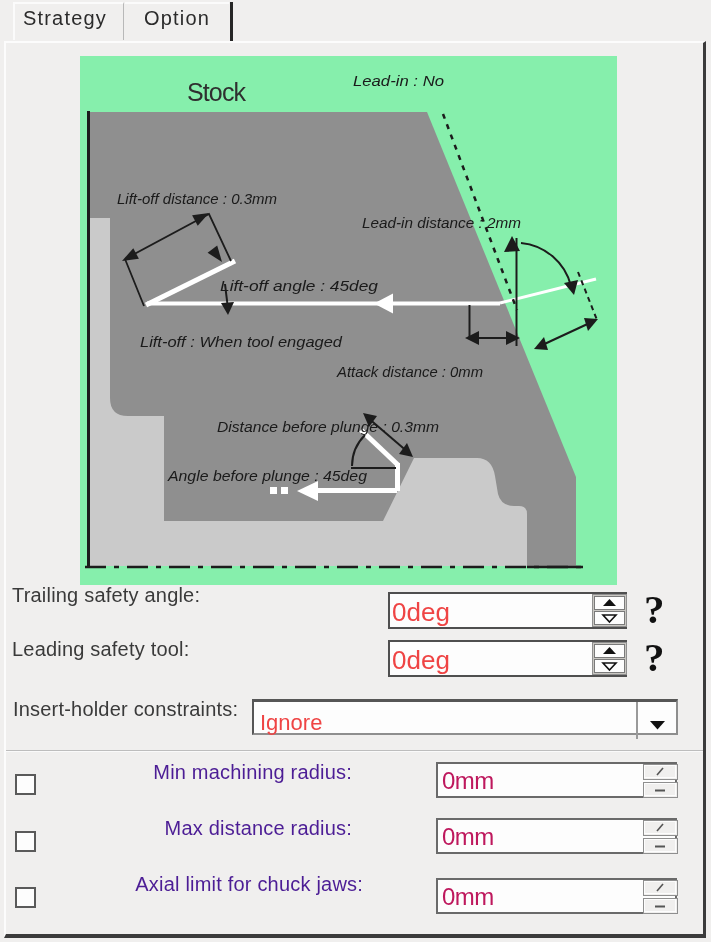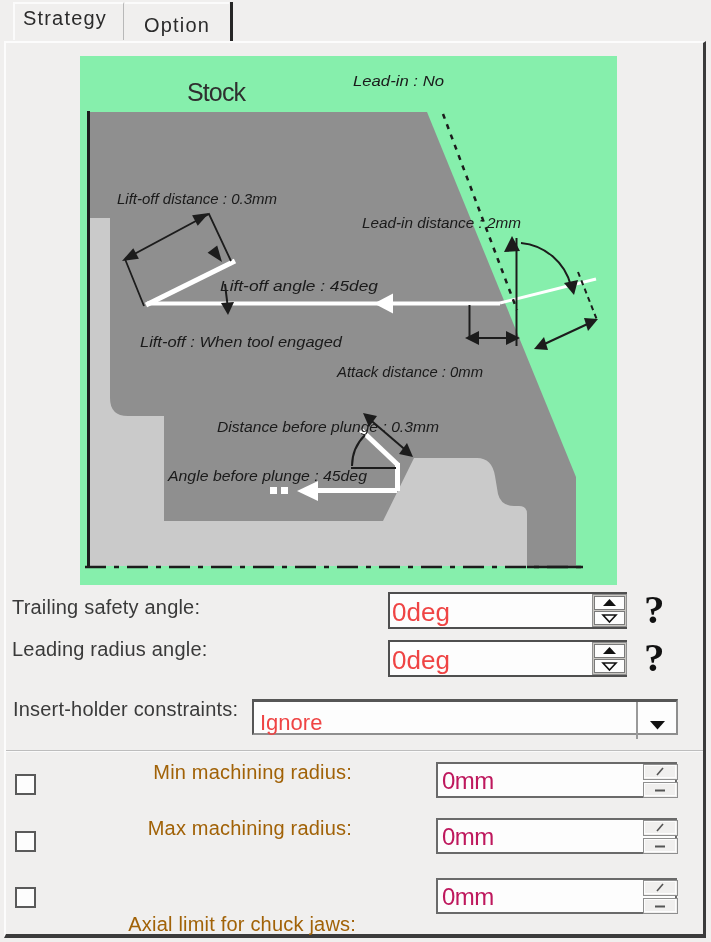--- a/index.html
+++ b/index.html
@@ -1,34 +1,34 @@
 <!DOCTYPE html>
 <html><head>
 <meta charset="utf-8">
 <style>
   html,body{margin:0;padding:0;}
   body{width:711px;height:942px;background:#f0efee;font-family:"Liberation Sans",sans-serif;position:relative;overflow:hidden;}
   .abs{position:absolute;}
   .lbl{font-size:20px;color:#3a3a3a;letter-spacing:0.2px;}
-  .dlbl{font-size:20px;color:#a16207;letter-spacing:0.2px;}
+  .dlbl{font-size:20px;color:#4c1d95;letter-spacing:0.2px;}
   .inp{position:absolute;background:#fdfdfd;border:2px solid #4f4f4f;box-sizing:border-box;}
   .inp .txt{position:absolute;left:2px;top:3px;font-size:26px;color:#ef4444;}
   .inp .dtxt{position:absolute;left:4px;top:3px;font-size:24px;letter-spacing:-0.5px;color:#be185d;}
 </style>
 </head>
 <body>
 
 <div class="abs" style="left:6px;top:0;width:711px;height:41px;">
 
   <div class="abs" style="left:7px;top:2px;width:111px;height:38px;background:#f0efee;border-top:2px solid #fbfbfb;border-left:2px solid #fbfbfb;border-right:1px solid #b8b8b8;box-sizing:border-box;">
     <div class="abs" style="left:-4px;top:3px;width:100%;text-align:center;font-size:20px;letter-spacing:1.2px;color:#2b2b2b;">Strategy</div>
   </div>
 
   <div class="abs" style="left:119px;top:2px;width:104px;height:38px;background:#f0efee;border-top:2px solid #fbfbfb;box-sizing:border-box;">
-    <div class="abs" style="left:0;top:3px;width:100%;text-align:center;font-size:20px;letter-spacing:1.2px;color:#2b2b2b;margin-top:7px;">Option</div>
+    <div class="abs" style="left:0;top:3px;width:100%;text-align:center;font-size:20px;letter-spacing:1.2px;color:#2b2b2b;">Option</div>
   </div>
 
   <div class="abs" style="left:224px;top:2px;width:3px;height:39px;background:#262626;"></div>
 </div>
 
 <div class="abs" style="left:4px;top:41px;width:702px;height:897px;background:#f0efee;border-top:2px solid #fcfcfc;border-left:2px solid #fcfcfc;border-right:3px solid #3b3b3b;border-bottom:4px solid #3b3b3b;box-sizing:border-box;"></div>
 
 <div class="abs" style="left:80px;top:56px;width:537px;height:529px;background:#86efac;">
 <svg width="537" height="529" viewBox="80 56 537 529" xmlns="http://www.w3.org/2000/svg">
 
@@ -109,39 +109,39 @@
 
   <text x="217" y="432" font-size="15" font-style="italic" fill="#1a1a1a" textLength="222" lengthAdjust="spacingAndGlyphs">Distance before plunge : 0.3mm</text>
 
   <text x="168" y="481" font-size="15" font-style="italic" fill="#1a1a1a" textLength="199" lengthAdjust="spacingAndGlyphs">Angle before plunge : 45deg</text>
 
   <line x1="85" y1="567" x2="582" y2="567" stroke="#1c1c1c" stroke-width="2.5" stroke-dasharray="21 8 5 8"></line>
   <line x1="527" y1="567" x2="583" y2="567" stroke="#1c1c1c" stroke-width="2.5"></line>
 </svg>
 </div>
 
-<div class="abs lbl" style="left:12px;top:596px;text-align:right;">Trailing safety angle:</div>
+<div class="abs lbl" style="left:12px;top:584px;text-align:right;">Trailing safety angle:</div>
 
 <div class="inp" style="left:388px;top:592px;width:239px;height:37px;">
   <div class="txt">0deg</div>
 </div>
 
 <div class="abs" style="left:592px;top:594px;">
 <svg width="35" height="33" xmlns="http://www.w3.org/2000/svg">
   <rect x="0.5" y="0.5" width="34" height="32" fill="#c9c7c2" stroke="#8f8f8f"></rect>
   <rect x="2.5" y="2.5" width="30" height="13" fill="#fdfdfd" stroke="#7a7a7a"></rect>
   <rect x="2.5" y="17.5" width="30" height="13" fill="#fdfdfd" stroke="#7a7a7a"></rect>
   <polygon points="17.5,5 24,12 11,12" fill="#111"></polygon>
   <polygon points="17.5,28 24,21 11,21" fill="none" stroke="#111" stroke-width="1.6"></polygon>
 </svg>
 </div>
 
 <div class="abs" style="left:644px;top:585px;font-family:'Liberation Serif',serif;font-size:41px;font-weight:bold;color:#111;">?</div>
 
-<div class="abs lbl" style="left:12px;top:638px;">Leading radius angle:</div>
+<div class="abs lbl" style="left:12px;top:638px;">Leading safety tool:</div>
 
 <div class="inp" style="left:388px;top:640px;width:239px;height:37px;">
   <div class="txt">0deg</div>
 </div>
 
 <div class="abs" style="left:592px;top:642px;">
 <svg width="35" height="33" xmlns="http://www.w3.org/2000/svg">
   <rect x="0.5" y="0.5" width="34" height="32" fill="#c9c7c2" stroke="#8f8f8f"></rect>
   <rect x="2.5" y="2.5" width="30" height="13" fill="#fdfdfd" stroke="#7a7a7a"></rect>
   <rect x="2.5" y="17.5" width="30" height="13" fill="#fdfdfd" stroke="#7a7a7a"></rect>
@@ -178,38 +178,38 @@
   <rect x="0.5" y="0.5" width="34" height="15" fill="#f0efee" stroke="#8f8f8f"></rect>
   <rect x="1.5" y="1.5" width="31" height="12" fill="none" stroke="#fdfdfd"></rect>
   <rect x="0.5" y="18.5" width="34" height="15" fill="#f0efee" stroke="#8f8f8f"></rect>
   <rect x="1.5" y="19.5" width="31" height="12" fill="none" stroke="#fdfdfd"></rect>
   <line x1="14" y1="11" x2="20" y2="4" stroke="#555" stroke-width="1.6"></line>
   <line x1="12" y1="26.5" x2="22" y2="26.5" stroke="#555" stroke-width="2"></line>
 </svg></div>
 
 <div class="abs" style="left:15px;top:831px;width:21px;height:21px;background:#fdfdfd;border:2px solid #5a5a5a;box-sizing:border-box;"></div>
 
-<div class="abs dlbl" style="left:0px;top:817px;width:352px;text-align:right;">Max machining radius:</div>
+<div class="abs dlbl" style="left:0px;top:817px;width:352px;text-align:right;">Max distance radius:</div>
 
 <div class="inp" style="left:436px;top:818px;width:241px;height:36px;border-color:#6a6a6a;">
   <div class="dtxt">0mm</div>
 </div>
 
 <div class="abs" style="left:643px;top:820px;"><svg width="35" height="34" xmlns="http://www.w3.org/2000/svg">
   <rect x="0.5" y="0.5" width="34" height="15" fill="#f0efee" stroke="#8f8f8f"></rect>
   <rect x="1.5" y="1.5" width="31" height="12" fill="none" stroke="#fdfdfd"></rect>
   <rect x="0.5" y="18.5" width="34" height="15" fill="#f0efee" stroke="#8f8f8f"></rect>
   <rect x="1.5" y="19.5" width="31" height="12" fill="none" stroke="#fdfdfd"></rect>
   <line x1="14" y1="11" x2="20" y2="4" stroke="#555" stroke-width="1.6"></line>
   <line x1="12" y1="26.5" x2="22" y2="26.5" stroke="#555" stroke-width="2"></line>
 </svg></div>
 
 <div class="abs" style="left:15px;top:887px;width:21px;height:21px;background:#fdfdfd;border:2px solid #5a5a5a;box-sizing:border-box;"></div>
 
-<div class="abs dlbl" style="left:4px;top:873px;width:352px;text-align:right;margin-top:40px;">Axial limit for chuck jaws:</div>
+<div class="abs dlbl" style="left:11px;top:873px;width:352px;text-align:right;">Axial limit for chuck jaws:</div>
 
 <div class="inp" style="left:436px;top:878px;width:241px;height:36px;border-color:#6a6a6a;">
   <div class="dtxt">0mm</div>
 </div>
 
 <div class="abs" style="left:643px;top:880px;"><svg width="35" height="34" xmlns="http://www.w3.org/2000/svg">
   <rect x="0.5" y="0.5" width="34" height="15" fill="#f0efee" stroke="#8f8f8f"></rect>
   <rect x="1.5" y="1.5" width="31" height="12" fill="none" stroke="#fdfdfd"></rect>
   <rect x="0.5" y="18.5" width="34" height="15" fill="#f0efee" stroke="#8f8f8f"></rect>
   <rect x="1.5" y="19.5" width="31" height="12" fill="none" stroke="#fdfdfd"></rect>

